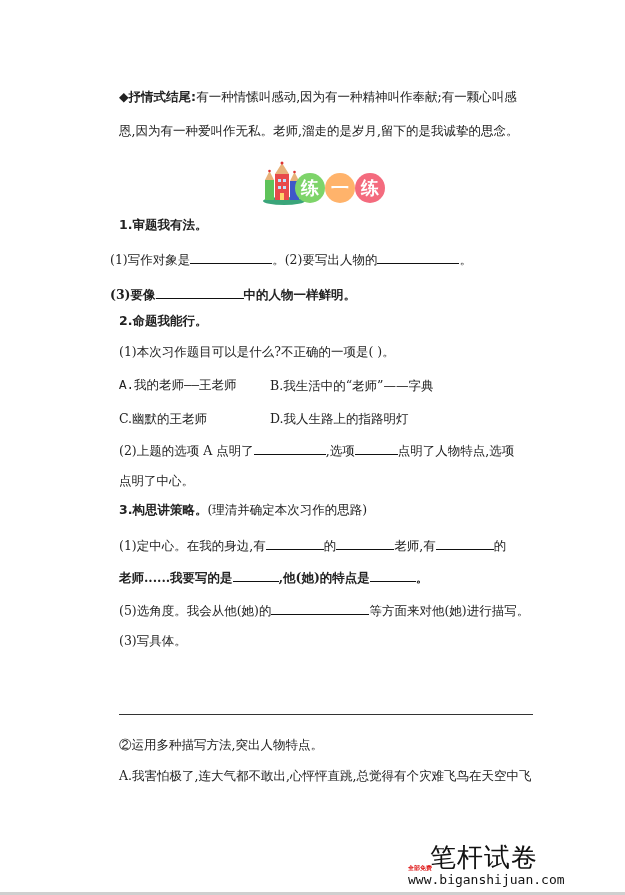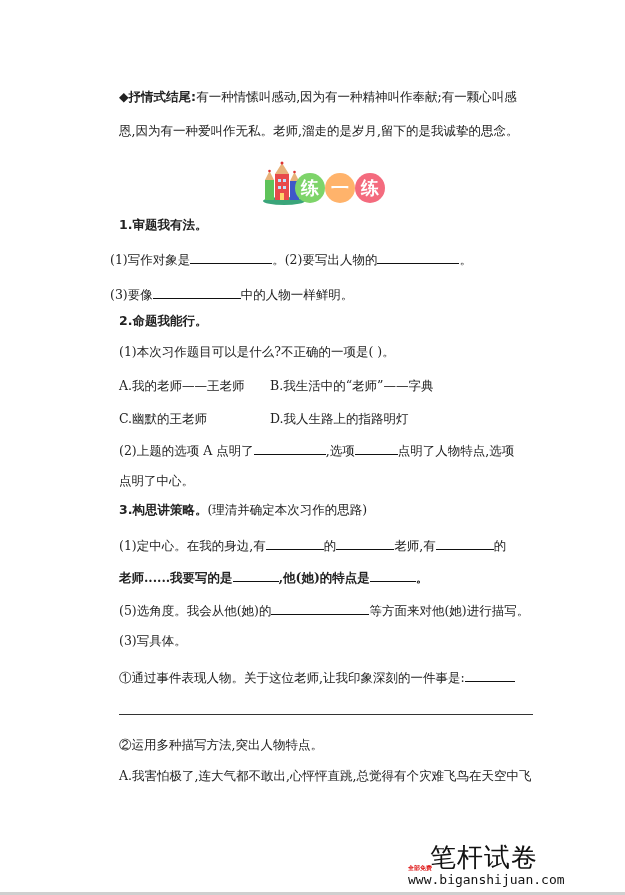--- a/index.html
+++ b/index.html
@@ -53,27 +53,27 @@
     </svg>
     <div class="circle" style="left:33px; background:#7ed46a;">练</div>
     <div class="circle" style="left:63px; background:#ffb36b;">一</div>
     <div class="circle" style="left:93px; background:#f46b7e;">练</div>
   </div>
 
   <div class="line bold" style="left:119px; top:217px;">1.审题我有法。</div>
   <div class="line" style="left:110px; top:250px;">
     <span>(1)写作对象是</span><span class="blank" style="width:82px;"></span><span>。(2)要写出人物的</span><span class="blank" style="width:82px;"></span><span>。</span>
   </div>
-  <div class="line" style="left:110px; top:285px;">
+  <div class="line" style="left:110px; top:285px;font-weight:bold;">
     <span>(3)要像</span><span class="blank" style="width:88px;"></span><span>中的人物一样鲜明。</span>
   </div>
 
   <div class="line bold" style="left:119px; top:313px;">2.命题我能行。</div>
   <div class="line" style="left:119px; top:344px;">(1)本次习作题目可以是什么?不正确的一项是(        )。</div>
-  <div class="line" style="left:119px; top:378px;">A.我的老师——王老师</div>
+  <div class="line" style="left:119px; top:378px;font-family:Liberation Mono, monospace;">A.我的老师——王老师</div>
   <div class="line" style="left:270px; top:378px;">B.我生活中的“老师”——字典</div>
   <div class="line" style="left:119px; top:411px;">C.幽默的王老师</div>
   <div class="line" style="left:270px; top:411px;">D.我人生路上的指路明灯</div>
   <div class="line" style="left:119px; top:441px;">
     <span>(2)上题的选项 A 点明了</span><span class="blank" style="width:72px;"></span><span>,选项</span><span class="blank" style="width:43px;"></span><span>点明了人物特点,选项</span>
   </div>
   <div class="line" style="left:119px; top:473px;">点明了中心。</div>
 
   <div class="line" style="left:119px; top:502px;">
     <span class="bold">3.构思讲策略。</span><span>(理清并确定本次习作的思路)</span>
@@ -81,23 +81,20 @@
   <div class="line" style="left:119px; top:536px;">
     <span>(1)定中心。在我的身边,有</span><span class="blank" style="width:58px;"></span><span>的</span><span class="blank" style="width:58px;"></span><span>老师,有</span><span class="blank" style="width:58px;"></span><span>的</span>
   </div>
   <div class="line" style="left:119px; top:568px;font-weight:bold;">
     <span>老师......我要写的是</span><span class="blank" style="width:46px;"></span><span>,他(她)的特点是</span><span class="blank" style="width:46px;"></span><span>。</span>
   </div>
   <div class="line" style="left:119px; top:601px;">
     <span>(5)选角度。我会从他(她)的</span><span class="blank" style="width:98px;"></span><span>等方面来对他(她)进行描写。</span>
   </div>
   <div class="line" style="left:119px; top:633px;">(3)写具体。</div>
-  <div class="line" style="left:119px; top:668px;">
-    <span>①通过事件表现人物。关于这位老师,让我印象深刻的一件事是:</span><span class="blank" style="width:50px;"></span>
-  </div>
   <div class="full-rule"></div>
   <div class="line" style="left:119px; top:768px;">A.我害怕极了,连大气都不敢出,心怦怦直跳,总觉得有个灾难飞鸟在天空中飞</div>
   <div class="line" style="left:119px; top:737px;">②运用多种描写方法,突出人物特点。</div>
 
   <div class="logo">
     <div class="logo-title">笔杆试卷</div>
     <div class="logo-free">全部免费</div>
     <div class="logo-url">www.biganshijuan.com</div>
   </div>
 

